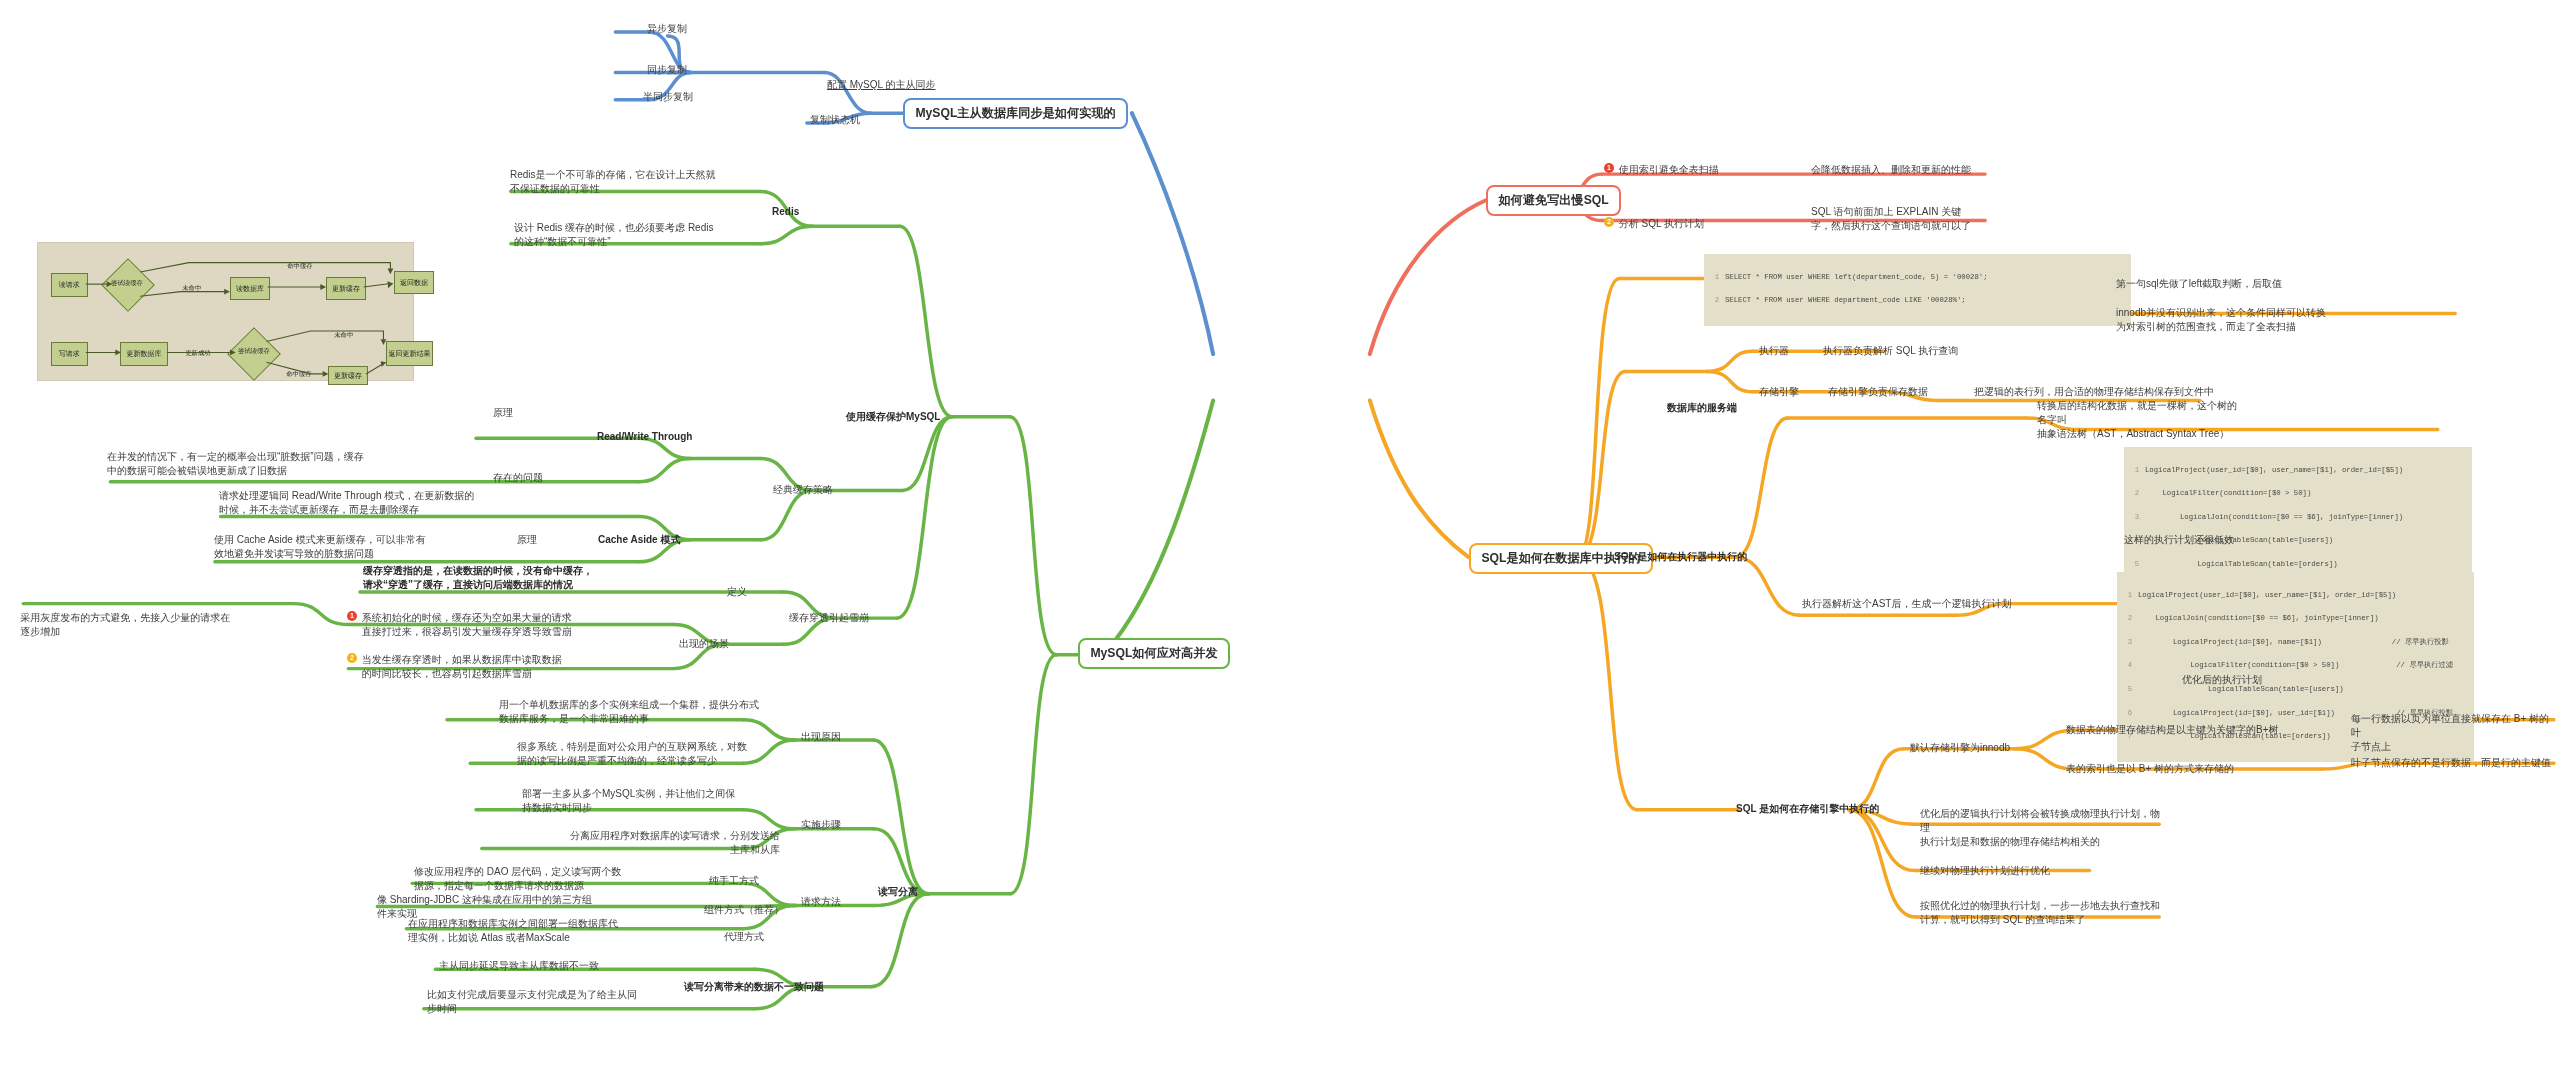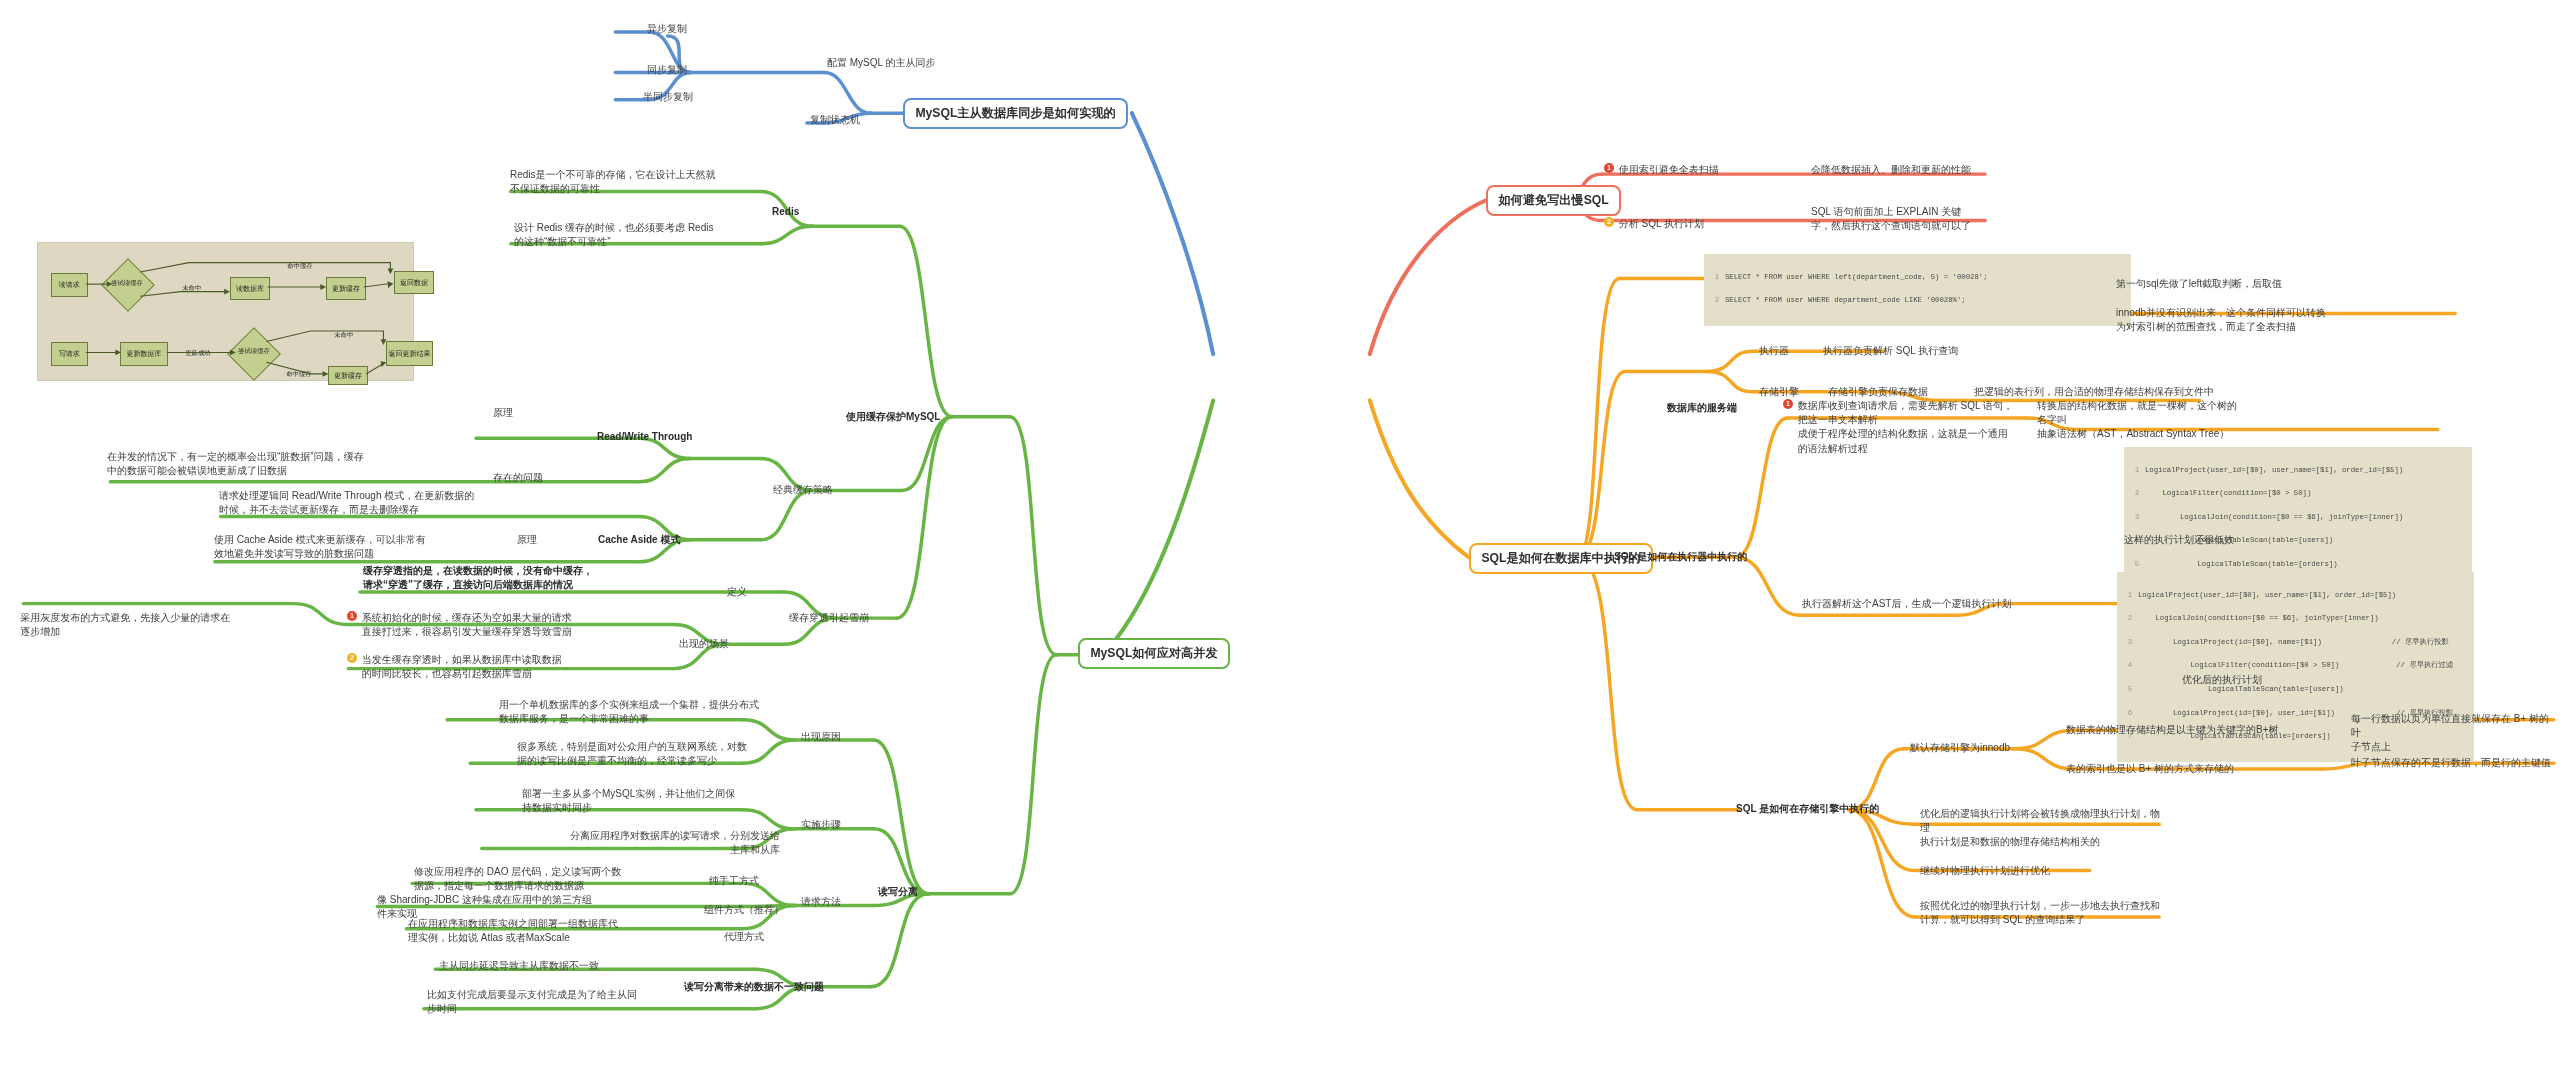--- a/index.html
+++ b/index.html
@@ -219,21 +219,21 @@
     <path d="M1395 1700 C1340 1700 1355 1670 1300 1670"></path>
         <path d="M1300 1670 L750 1670"></path>
     <path d="M1395 1700 C1340 1700 1355 1738 1300 1738"></path>
         <path d="M1300 1738 L730 1738"></path>
   </g>
 </svg>
 
 
 <div class="node topic blue" style="left:903px;top:98px;">MySQL主从数据库同步是如何实现的</div>
 
-<div class="node lbl" style="left:827px;top:56px;">配置 MySQL 的主从同步</div>
+<div class="node lbl" style="left:827px;top:78px;text-decoration:underline;">配置 MySQL 的主从同步</div>
 <div class="node lbl" style="left:810px;top:113px;">复制状态机</div>
 
 <div class="node lbl" style="left:647px;top:22px;">异步复制</div>
 <div class="node lbl" style="left:647px;top:63px;">同步复制</div>
 <div class="node lbl" style="left:643px;top:90px;">半同步复制</div>
 
 <div class="node topic red" style="left:1486px;top:185px;">如何避免写出慢SQL</div>
 
 <div class="node withnum" style="left:1604px;top:163px;width:192px;">
   <span class="num r">1</span>
@@ -263,25 +263,20 @@
 
 <div class="node lbl b" style="left:1667px;top:365px;margin-top:36px;">数据库的服务端</div>
 <div class="node lbl" style="left:1759px;top:344px;">执行器</div>
 <div class="node lbl" style="left:1823px;top:344px;">执行器负责解析 SQL 执行查询</div>
 <div class="node lbl" style="left:1759px;top:385px;">存储引擎</div>
 <div class="node lbl" style="left:1828px;top:385px;">存储引擎负责保存数据</div>
 <div class="node lbl" style="left:1974px;top:385px;">把逻辑的表行列，用合适的物理存储结构保存到文件中</div>
 
 <div class="node lbl b" style="left:1614px;top:550px;">SQL 是如何在执行器中执行的</div>
 
-<div class="node withnum" style="left:1783px;top:399px;width:232px;">
-  <span class="num r">1</span>
-  <span class="tx lbl txt">数据库收到查询请求后，需要先解析 SQL 语句，把这一串文本解析
-成便于程序处理的结构化数据，这就是一个通用的语法解析过程</span>
-</div>
 <div class="node lbl txt" style="left:2037px;top:399px;width:209px;">转换后的结构化数据，就是一棵树，这个树的名字叫
 抽象语法树（AST，Abstract Syntax Tree）</div>
 
 <div class="node code" style="left:2124px;top:447px;width:348px;">
 <div><span class="ln">1</span><span>LogicalProject(user_id=[$0], user_name=[$1], order_id=[$5])</span></div>
 <div><span class="ln">2</span><span>    LogicalFilter(condition=[$0 &gt; 50])</span></div>
 <div><span class="ln">3</span><span>        LogicalJoin(condition=[$0 == $6], joinType=[inner])</span></div>
 <div><span class="ln">4</span><span>            LogicalTableScan(table=[users])</span></div>
 <div><span class="ln">5</span><span>            LogicalTableScan(table=[orders])</span></div>
 </div>

